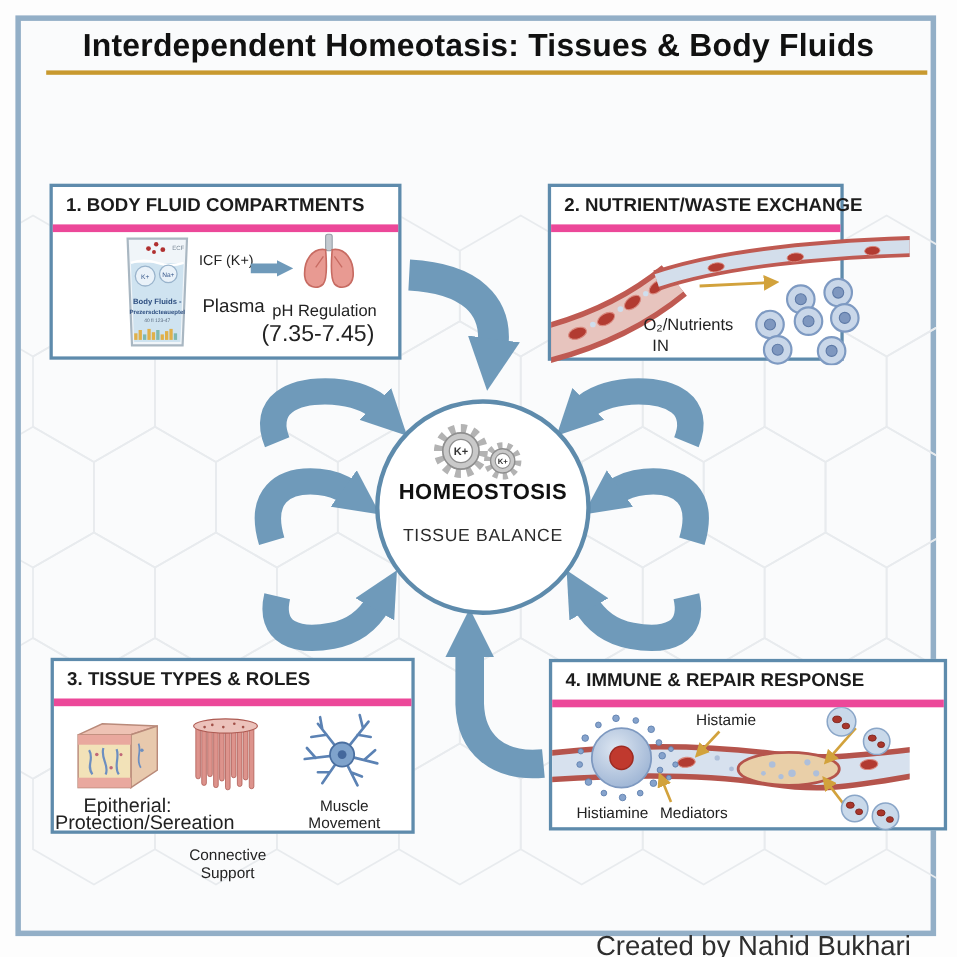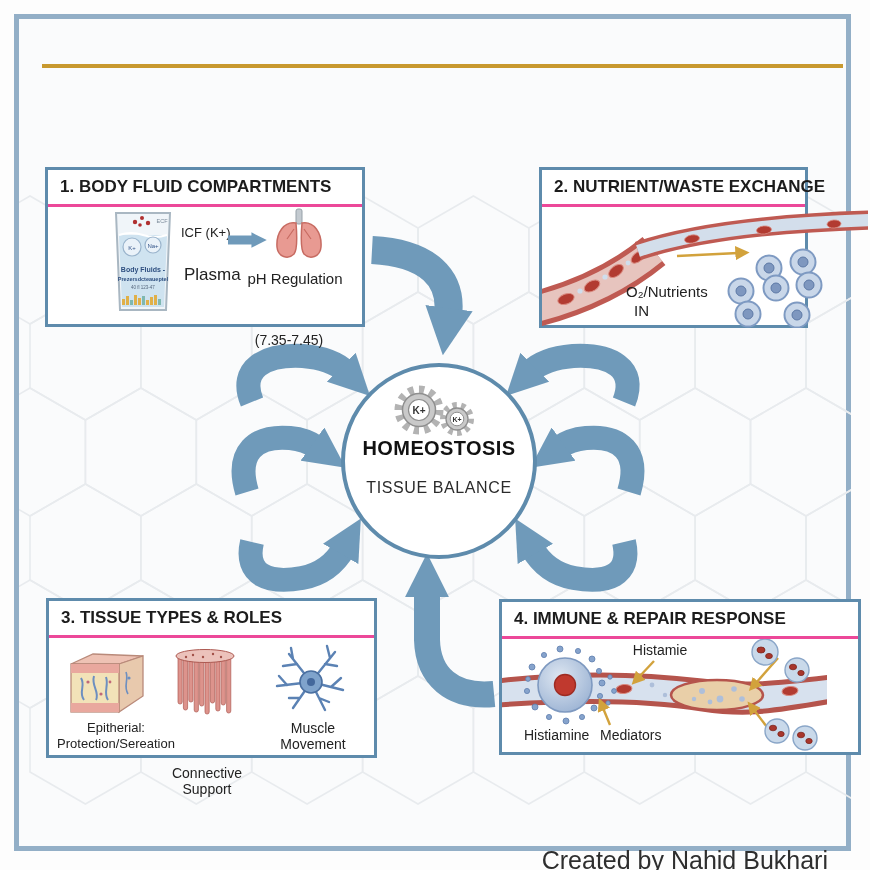--- a/index.html
+++ b/index.html
@@ -6,21 +6,21 @@
   .canvas{position:relative;width:870px;height:870px;overflow:hidden;
           font-family:"Liberation Sans","DejaVu Sans",sans-serif;background:#fdfdfd;color:#1c1c1c;}
   .frame{position:absolute;left:14px;top:14px;width:837px;height:837px;
          border:5px solid #93afc7;background:#fafbfc;box-sizing:border-box;z-index:0;}
   svg.bg{position:absolute;left:19px;top:19px;width:832px;height:832px;z-index:1;}
   svg.arrows{position:absolute;left:0;top:0;width:870px;height:870px;z-index:2;pointer-events:none;}
   .title{position:absolute;left:0;top:26px;width:870px;text-align:center;
          font-size:29px;font-weight:bold;letter-spacing:0.2px;color:#111;z-index:4;}
   .title-underline{position:absolute;left:42px;top:64px;width:801px;height:4px;background:#c8992f;z-index:4;}
   .panel{position:absolute;border:3px solid #5e8bac;background:#ffffff;box-sizing:border-box;z-index:3;}
-  .panel-h{height:34px;line-height:34px;border-bottom:3px solid #ec4899;padding-left:12px;
+  .panel-h{height:34px;line-height:34px;border-bottom:7px solid #ec4899;padding-left:12px;
            font-size:17px;font-weight:bold;color:#1c1c1c;white-space:nowrap;}
   .panel-b{position:relative;width:100%;}
   .lbl{position:absolute;color:#222;white-space:nowrap;}
   .ctr{text-align:center;white-space:normal;}
   .hub{position:absolute;left:341px;top:363px;width:188px;height:188px;border-radius:50%;
        border:4px solid #5e8bac;background:#ffffff;z-index:3;}
   .hub-title{position:absolute;left:0;top:70px;width:188px;text-align:center;
              font-size:20px;font-weight:bold;letter-spacing:0.4px;color:#111;}
   .hub-sub{position:absolute;left:0;top:112px;width:188px;text-align:center;
            font-size:16px;color:#2b2b2b;letter-spacing:0.6px;}
@@ -108,20 +108,21 @@
       <path stroke-width="24" d="M 252 402 C 238 368 266 354 303 356 C 326 358 338 364 346 372" marker-end="url(#mBlue)"></path>
       <path stroke-width="24" d="M 624 402 C 638 368 610 354 573 356 C 550 358 538 364 530 372" marker-end="url(#mBlue)"></path>
       <path stroke-width="24" d="M 247 492 C 235 452 256 435 290 438 C 302 439 311 443 318 448" marker-end="url(#mBlue)"></path>
       <path stroke-width="24" d="M 629 492 C 641 452 620 435 586 438 C 574 439 565 443 558 448" marker-end="url(#mBlue)"></path>
       <path stroke-width="24" d="M 252 542 C 244 576 270 584 302 578 C 324 574 336 562 344 548" marker-end="url(#mBlue)"></path>
       <path stroke-width="24" d="M 624 542 C 632 576 606 584 574 578 C 552 574 540 562 532 548" marker-end="url(#mBlue)"></path>
       <path stroke-width="26" d="M 494 694 C 452 698 428 676 427 640 L 427 590" marker-end="url(#mBlue)"></path>
     </g>
   </svg>
 
+  <div class="title">Interdependent Homeotasis: Tissues &amp; Body Fluids</div>
   <div class="title-underline"></div>
 
   <section class="panel" style="left:45px;top:167px;width:320px;height:160px;">
     <header class="panel-h">1. BODY FLUID COMPARTMENTS</header>
     <div class="panel-b" style="height:120px;">
       <svg class="illus" style="left:56px;top:2px;" width="78" height="106" viewBox="0 0 78 106">
         <polygon points="12,4 66,4 62,101 16,101" fill="#f0f5f9" stroke="#a9b7c2" stroke-width="2"></polygon>
         <polygon points="15,26 63,26 60,98 18,98" fill="#cfe3f0"></polygon>
         <path d="M15,26 Q27,22 39,26 Q51,30 63,26" fill="none" stroke="#ffffff" stroke-width="2"></path>
         <circle cx="31" cy="13" r="2.2" fill="#b03030"></circle>
@@ -154,25 +155,25 @@
         <path d="M2,9 L28,9" stroke="#6f9aba" stroke-width="9" marker-end="url(#mBlue)" fill="none"></path>
       </svg>
       <svg class="illus" style="left:223px;top:0px;" width="56" height="56" viewBox="0 0 56 56">
         <rect x="25" y="2" width="6" height="15" rx="2" fill="#c3cad0" stroke="#97a1a9" stroke-width="1"></rect>
         <path d="M25,16 C13,14 5,26 6,40 C7,50 17,53 23,47 C26,43 26,28 25,16 Z" fill="#e89a92" stroke="#c76b62" stroke-width="1.5"></path>
         <path d="M31,16 C43,14 51,26 50,40 C49,50 39,53 33,47 C30,43 30,28 31,16 Z" fill="#e89a92" stroke="#c76b62" stroke-width="1.5"></path>
         <path d="M23,22 L16,32 M33,22 L40,32" stroke="#c76b62" stroke-width="1.2" fill="none"></path>
       </svg>
       <div class="lbl" style="left:136px;top:58px;font-size:17px;">Plasma</div>
       <div class="lbl ctr" style="left:192px;top:63px;width:110px;font-size:15px;">pH Regulation</div>
-      <div class="lbl ctr" style="left:186px;top:81px;width:110px;font-size:14px;margin-top:44px;">(7.35-7.45)</div>
+      <div class="lbl ctr" style="left:186px;top:81px;width:110px;font-size:21px;">(7.35-7.45)</div>
     </div>
   </section>
 
-  <section class="panel" style="left:498px;top:167px;width:269px;height:161px;margin-left:41px;">
+  <section class="panel" style="left:498px;top:167px;width:269px;height:161px;">
     <header class="panel-h">2. NUTRIENT/WASTE EXCHANGE</header>
     <div class="panel-b" style="height:121px;text-align:center;">
       <svg class="illus" width="326" height="121" viewBox="0 0 326 121">
         <path d="M -6 102 C 40 90 78 72 112 44" stroke="#bf5a52" stroke-width="36" fill="none"></path>
         <path d="M -6 102 C 40 90 78 72 112 44" stroke="#e7c4be" stroke-width="26" fill="none"></path>
         <g fill="#b23b31" stroke="#d98a80" stroke-width="1">
           <ellipse cx="24" cy="92" rx="8.5" ry="5" transform="rotate(-20 24 92)"></ellipse>
           <ellipse cx="50" cy="79" rx="8.5" ry="5" transform="rotate(-30 50 79)"></ellipse>
           <ellipse cx="74" cy="64" rx="8.5" ry="5" transform="rotate(-38 74 64)"></ellipse>
           <ellipse cx="96" cy="50" rx="8" ry="4.5" transform="rotate(-40 96 50)"></ellipse>
@@ -253,21 +254,21 @@
           <path d="M44,42 L22,14 M30,24 L16,26 M26,19 L24,8"></path>
           <path d="M44,42 L68,12 M58,24 L70,26 M63,18 L60,6"></path>
           <path d="M44,42 L10,46 M20,45 L12,36"></path>
           <path d="M44,42 L76,50 M64,47 L74,38"></path>
           <path d="M44,42 L26,68 M33,58 L22,58"></path>
           <path d="M44,42 L58,70 M52,58 L62,62"></path>
           <circle cx="44" cy="42" r="11" fill="#7fa3cc" stroke="#4a6fa0" stroke-width="1.6"></circle>
           <circle cx="44" cy="42" r="4" fill="#44689c" stroke="none"></circle>
         </g>
       </svg>
-      <div class="lbl ctr" style="left:1px;top:82px;width:132px;font-size:13px;line-height:16px;">
+      <div class="lbl ctr" style="left:1px;top:82px;width:132px;font-size:18px;line-height:16px;">
         <span style="display:block">Epitherial:</span>
         <span style="display:block">Protection/Sereation</span>
       </div>
       <div class="lbl ctr" style="left:98px;top:82px;width:120px;font-size:14px;line-height:16px;margin-top:45px;">
         <span style="display:block">Connective</span>
         <span style="display:block">Support</span>
       </div>
       <div class="lbl ctr" style="left:204px;top:82px;width:120px;font-size:14px;line-height:16px;">
         <span style="display:block">Muscle</span>
         <span style="display:block">Movement</span>

